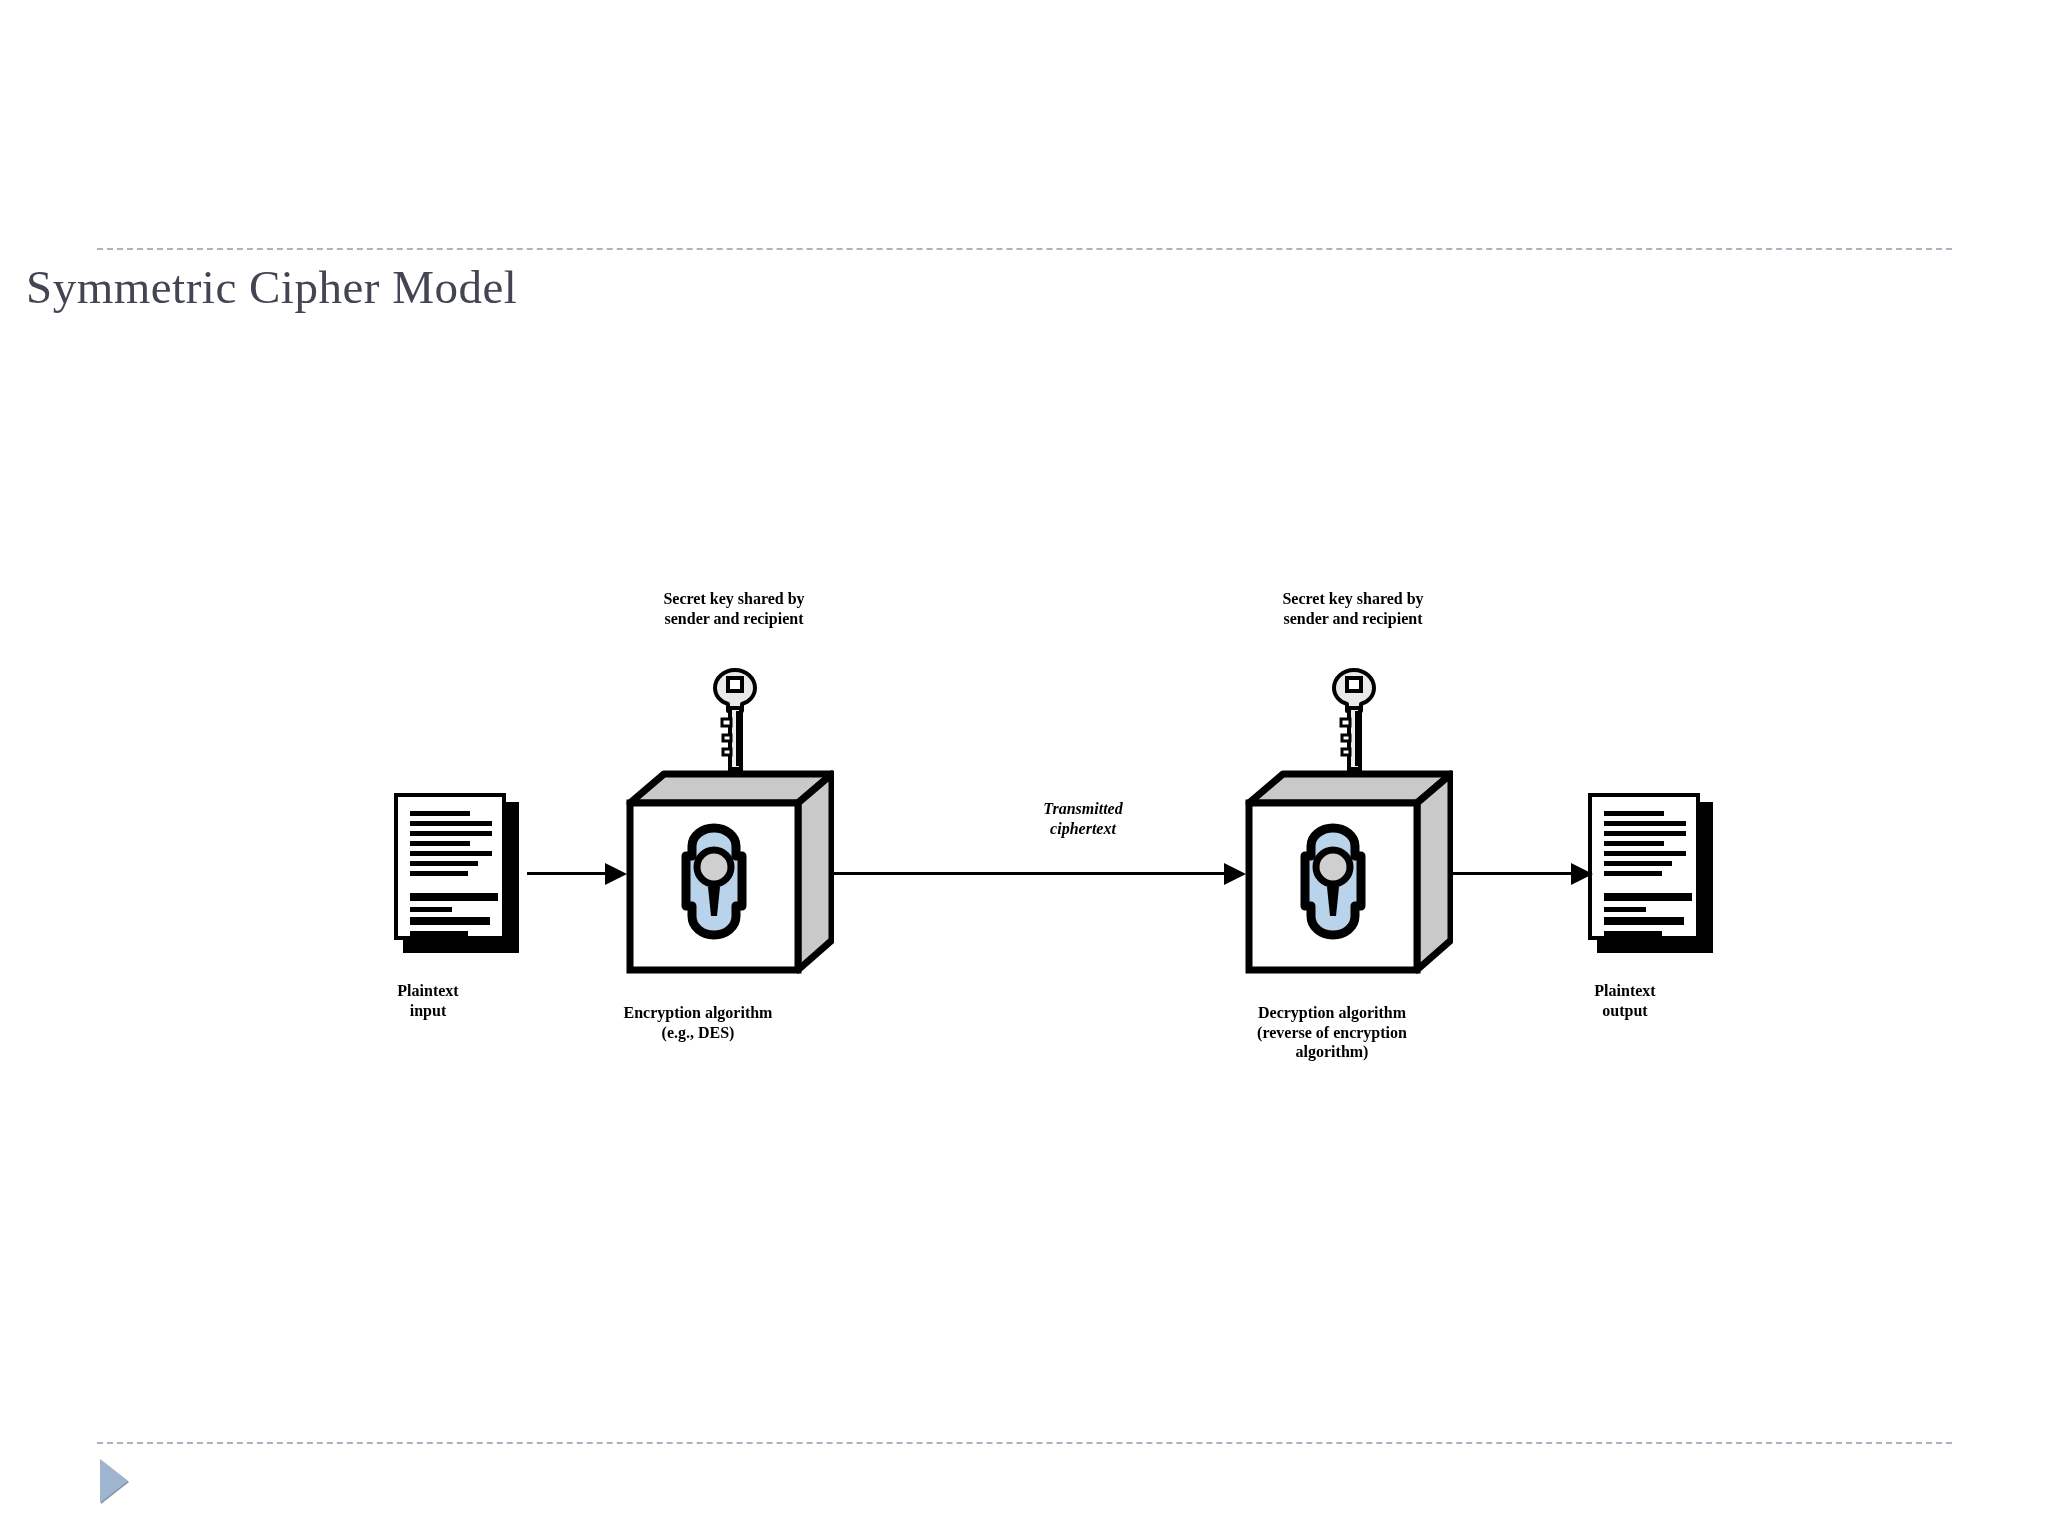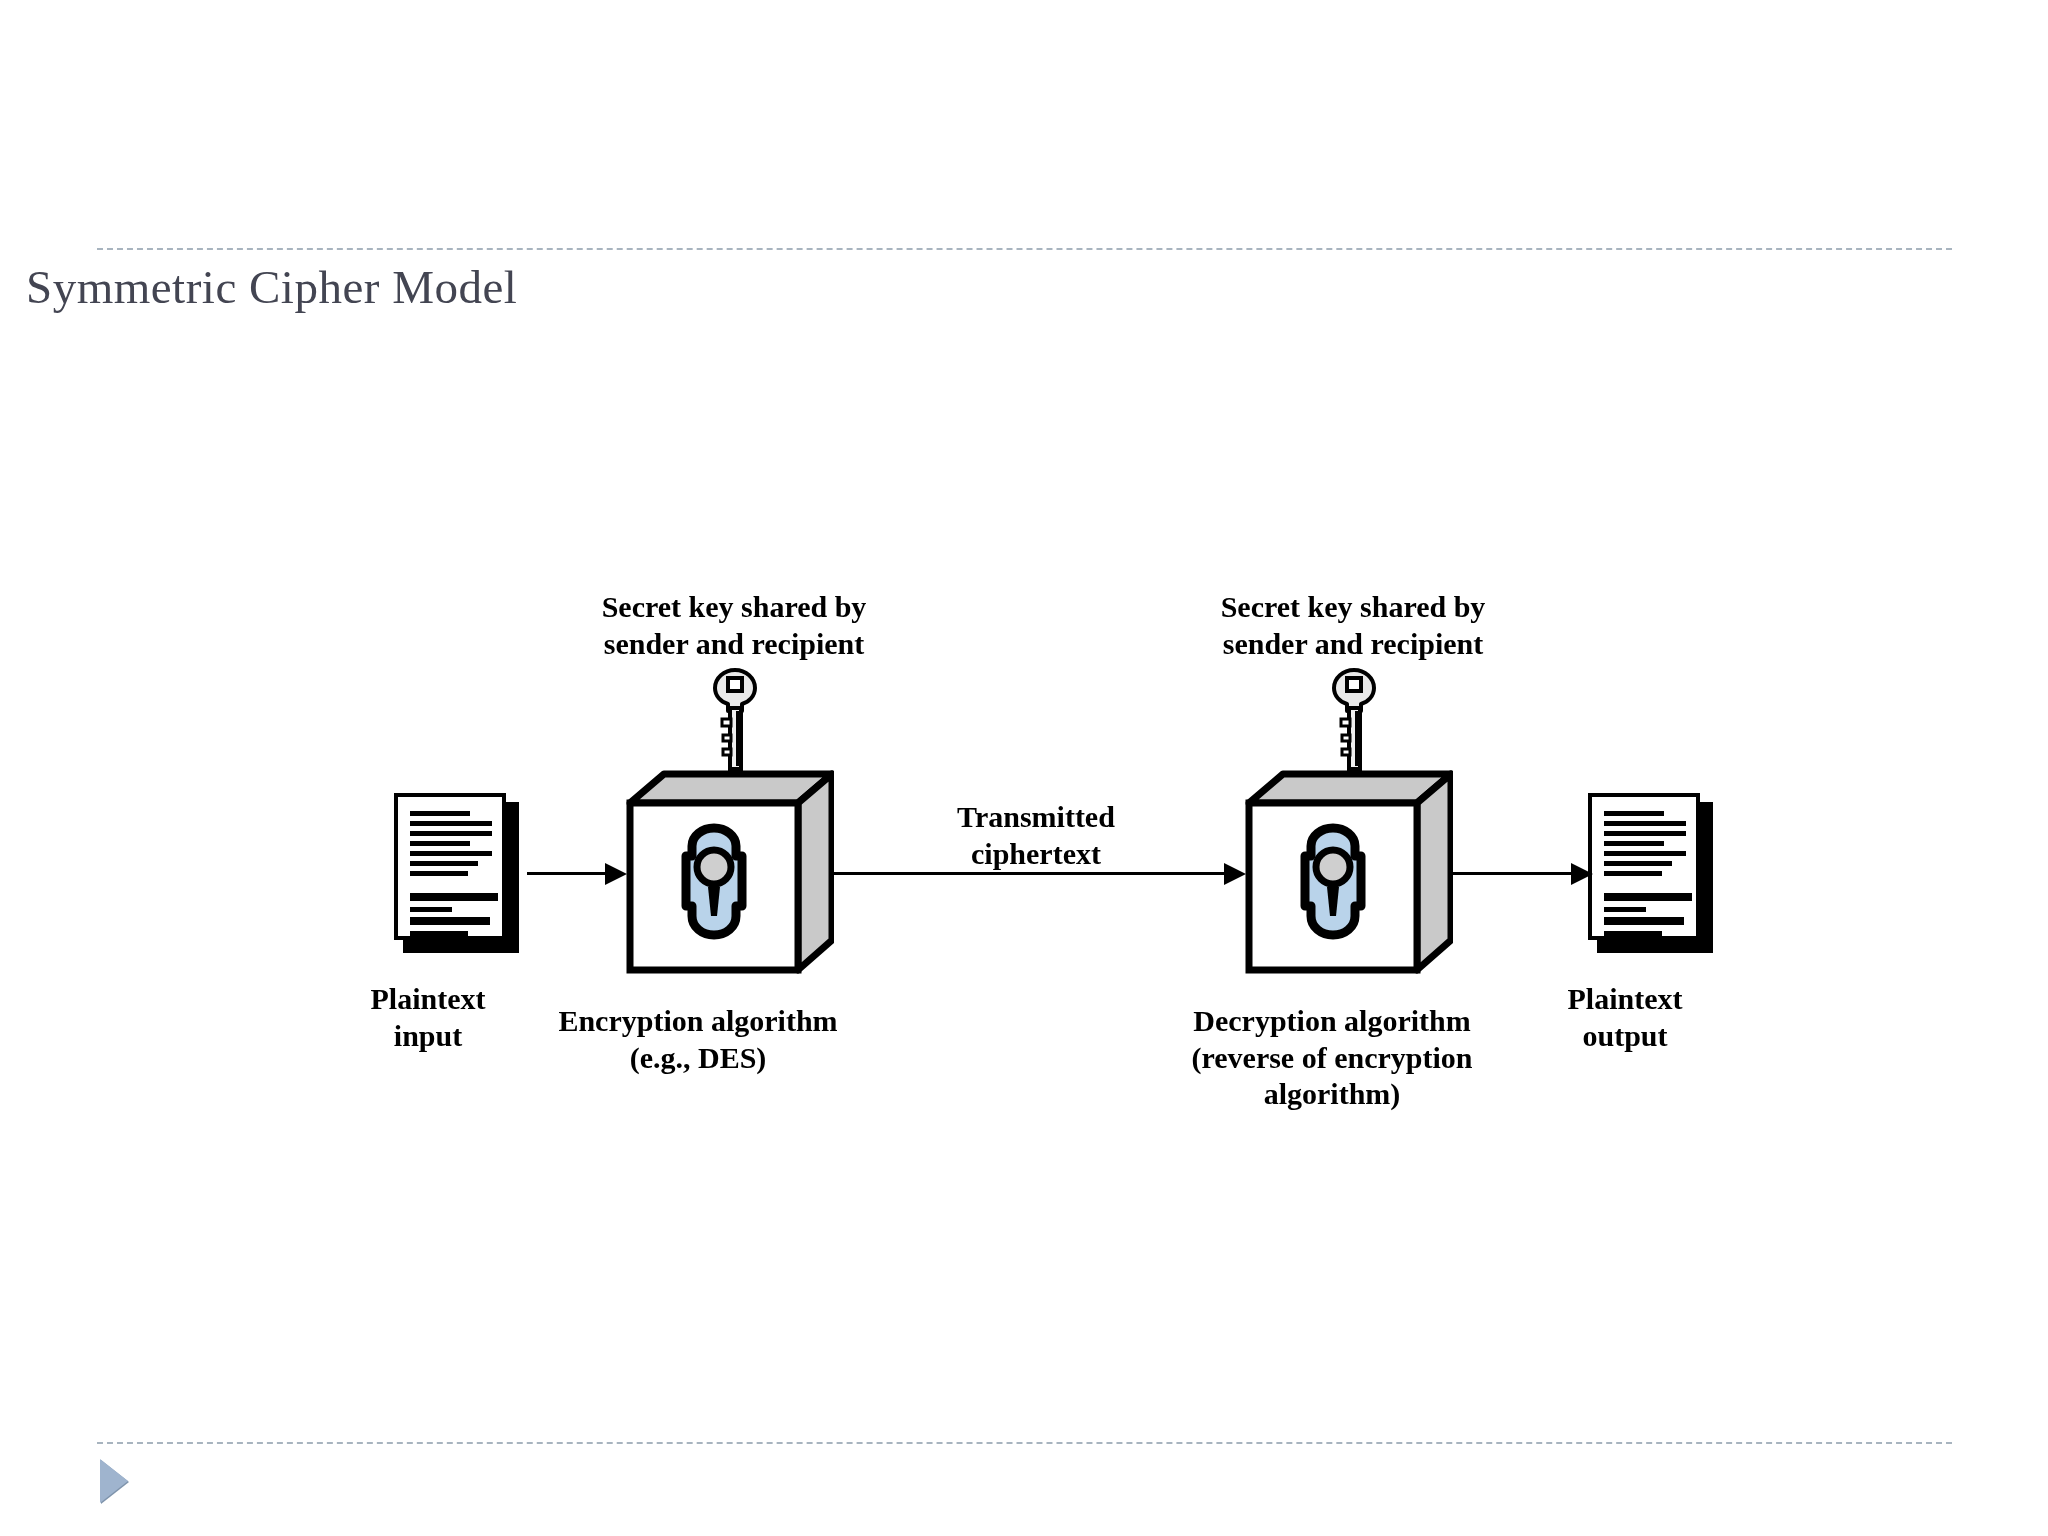--- a/index.html
+++ b/index.html
@@ -58,21 +58,21 @@
     left: 0;
     top: 0;
     width: 2048px;
     height: 1536px;
   }
 
   .dg-label {
     position: absolute;
     font-family: "Liberation Serif", "DejaVu Serif", serif;
     font-weight: bold;
-    font-size: 30px;
+    font-size: 16px;
     line-height: 1.22;
     color: #000;
     text-align: center;
     white-space: pre-line;
   }
 
   
   .key-caption { width: 340px; }
   .key-caption.enc { left: 564px; top: 589px; }
   .key-caption.dec { left: 1183px; top: 589px; }
@@ -80,21 +80,21 @@
   
   .alg-caption.enc { left: 488px; top: 1003px; width: 420px; }
   .alg-caption.dec { left: 1122px; top: 1003px; width: 420px; }
 
   
   .pt-caption { width: 200px; }
   .pt-caption.in  { left: 328px;  top: 981px; }
   .pt-caption.out { left: 1525px; top: 981px; }
 
   
-  .tx-caption { left: 891px; top: 799px; width: 290px; }
+  .tx-caption { left: 938px; top: 799px; width: 290px; font-style: italic; }
 
   
   .doc {
     position: absolute;
     width: 125px;
     height: 160px;
   }
   .doc.in  { left: 394px;  top: 793px; }
   .doc.out { left: 1588px; top: 793px; }
   .doc .shadow {

